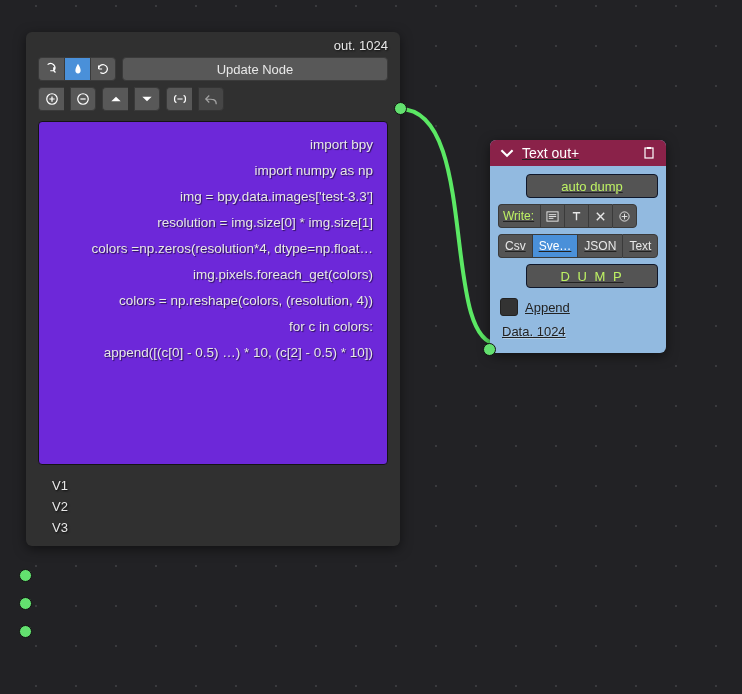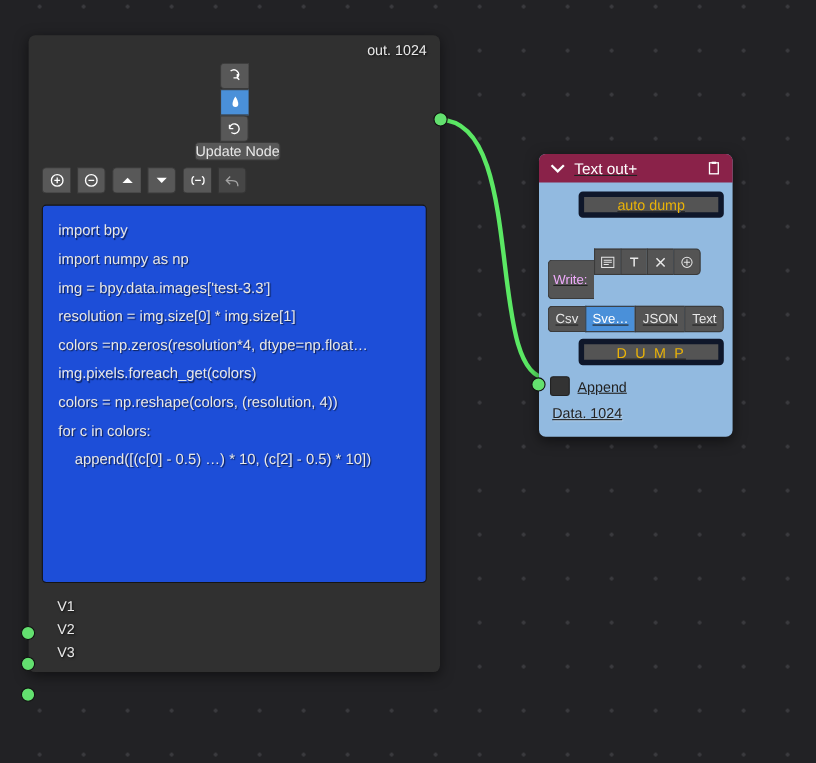--- a/index.html
+++ b/index.html
@@ -55,21 +55,20 @@
     background:#63e06f; border:1px solid #111;
   }
   #sock-out { right:-7px; top:70px; }
   #sock-v1 { left:-7px; top:537px; }
   #sock-v2 { left:-7px; top:565px; }
   #sock-v3 { left:-7px; top:593px; }
 
   .tool-row {
     display:flex; align-items:center; gap:0;
     padding: 0 12px 6px 12px;
-    flex-direction: column;
   }
   .mini-btn {
     background:#585858; color:#e8e8e8;
     display:inline-flex; align-items:center; justify-content:center;
     height:24px; border:1px solid #3a3a3a;
     cursor:pointer;
   }
   .mini-btn svg { width:14px; height:14px; }
   .mini-btn.blue { background:#4a90d9; color:#fff; }
   .seg-l { border-radius:4px 0 0 4px; border-right:none; }
@@ -77,69 +76,70 @@
   .seg-r { border-radius:0 4px 4px 0; }
   .wbtn { flex:1; text-align:center; border-radius:4px; margin-left:6px; }
 
   .tool-row2 {
     display:flex; align-items:center; gap:6px;
     padding: 0 12px 10px 12px;
   }
 
   .code-area {
     margin: 0 12px 10px 12px;
-    background:#1d4ed8;
+    background:#6d28d9;
     border:1px solid #141414;
     border-radius:4px;
     padding: 10px 14px;
     min-height: 344px;
     font-size: 13.5px;
     line-height: 26px;
     color:#e8e8e8;
     white-space: pre;
     overflow:hidden;
     text-shadow: 1px 1px 1px rgba(0,0,0,0.6);
+    text-align: right;
   }
 
   .in-row {
     padding: 3px 14px;
     color:#e8e8e8;
     text-shadow: 1px 1px 2px rgba(0,0,0,0.7);
     margin-left: 12px;
   }
   .node-bottom-pad { height:8px; }
 
   
   #textout-node {
     left: 490px; top: 140px; width: 176px;
     background:#92bae0; color:#222;text-decoration:underline;
   }
   #textout-node .body { padding: 8px; }
   .to-btn {
-    background:#545454; color:#eab308;
-    border:5px solid #0f172a; border-radius:4px;
+    background:#545454; color:#bef264;
+    border:1px solid #0f172a; border-radius:4px;
     height:24px; display:flex; align-items:center; justify-content:center;
     cursor:pointer; margin-bottom:6px;margin-left:28px;
   }
   .to-row { display:flex; align-items:center; gap:0; margin-bottom:6px; }
   .to-seg {
     background:#545454; color:#e8e8e8;
     border:1px solid #3a3a3a;
     height:24px; display:flex; align-items:center; justify-content:center;
     cursor:pointer; padding:0 6px; font-size:12px;
   }
   .to-seg svg { width:13px; height:13px; }
   .to-seg.blue { background:#4a90d9; color:#fff; }
   .to-seg.first { border-radius:4px 0 0 4px; border-right:none; }
   .to-seg.mid { border-right:none; }
   .to-seg.last { border-radius:0 4px 4px 0; }
   .to-seg.full { flex:1; }
-  .to-label { padding:0 6px 0 4px; color:#f0abfc; font-size:12px;
-    background:#545454; border:1px solid #3a3a3a; height:36px;
-    display:flex; align-items:center; border-radius:4px 0 0 4px; border-right:none;margin-top:32px;}
+  .to-label { padding:0 6px 0 4px; color:#bef264; font-size:12px;
+    background:#545454; border:1px solid #3a3a3a; height:24px;
+    display:flex; align-items:center; border-radius:4px 0 0 4px; border-right:none;}
   .to-wide { flex:1; letter-spacing:2px; }
   .chk-row { display:flex; align-items:center; gap:7px; padding:4px 2px; }
   .chk {
     width:18px; height:18px; border-radius:3px;
     background:#333; border:1px solid #222;
   }
   .data-row { padding:4px 4px 6px 4px; color:#222; text-shadow:1px 1px 0 rgba(255,255,255,0.3);}
   #sock-data { left:-7px; top:203px; }
 
   

